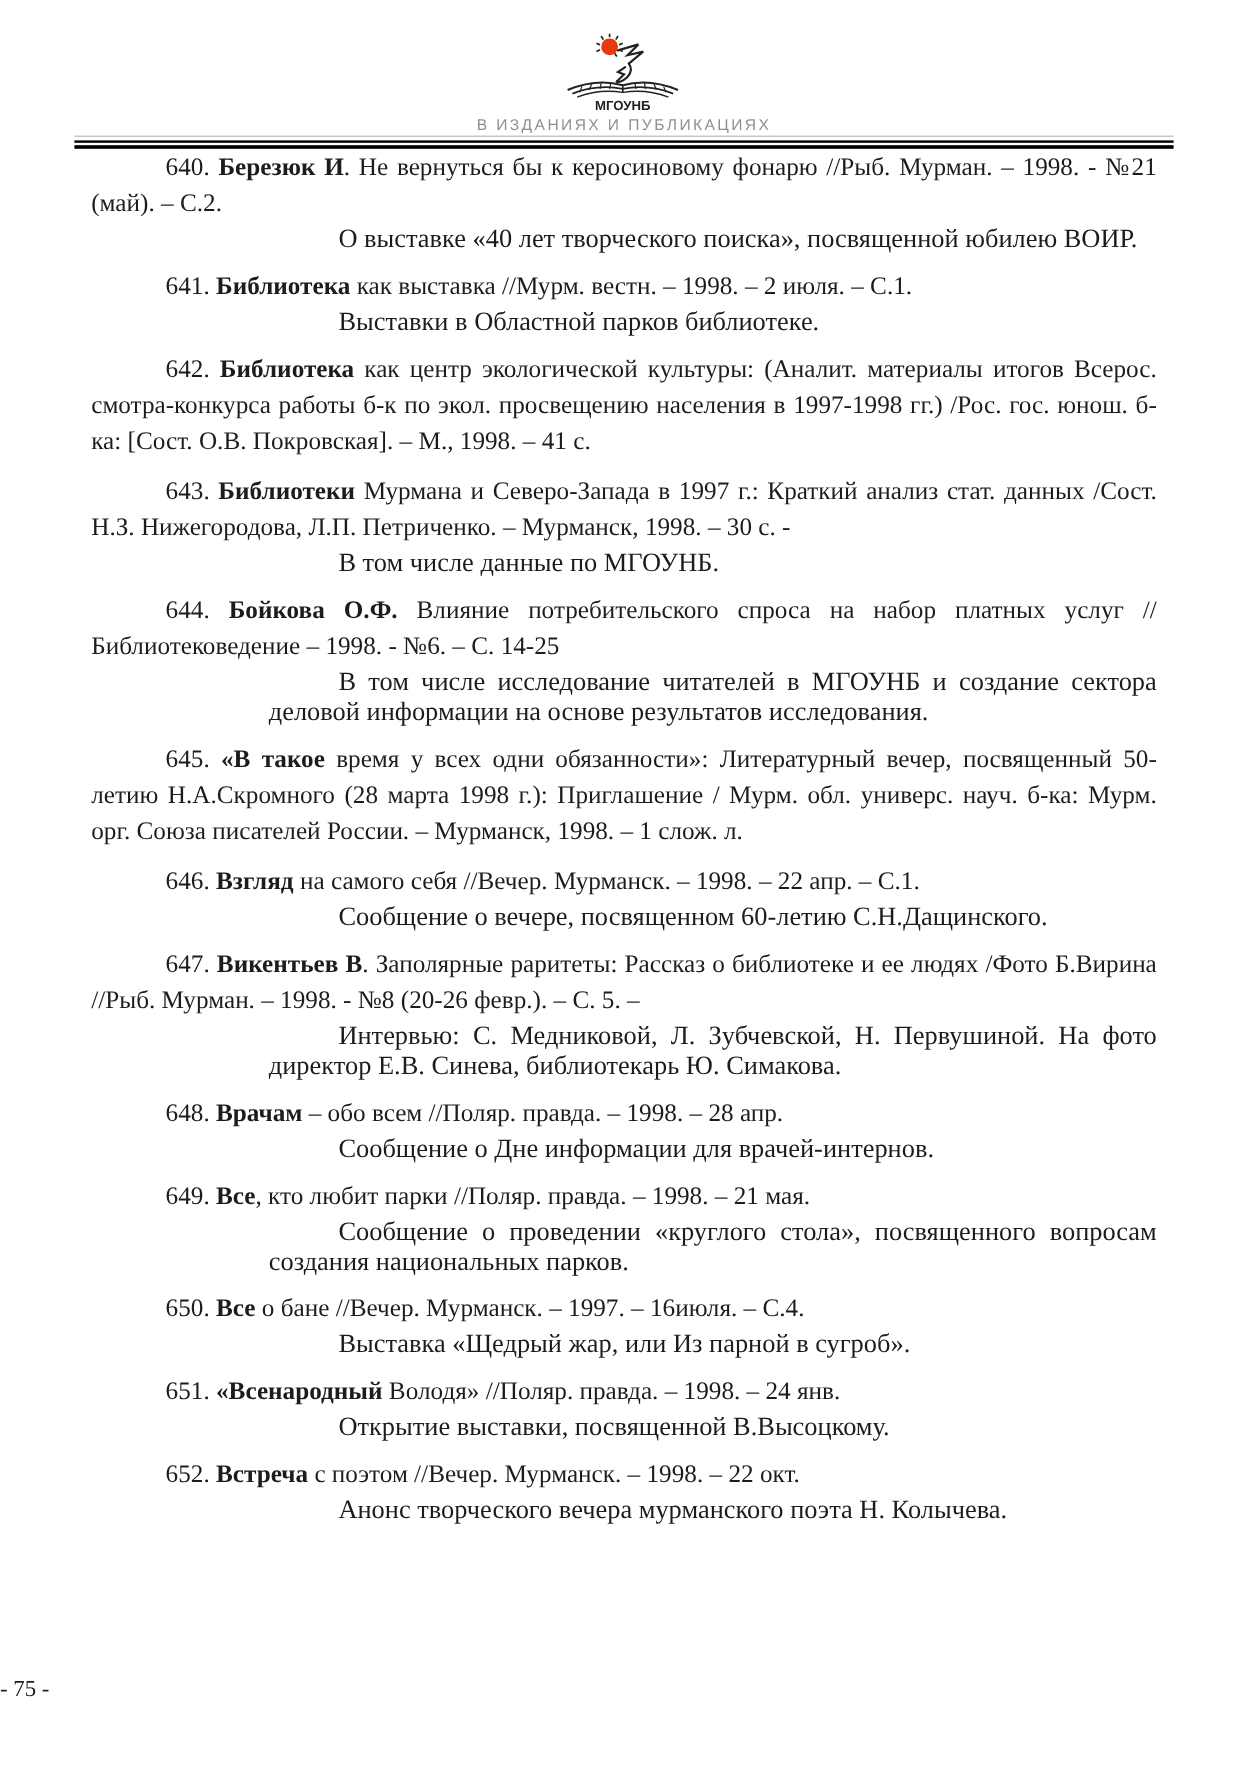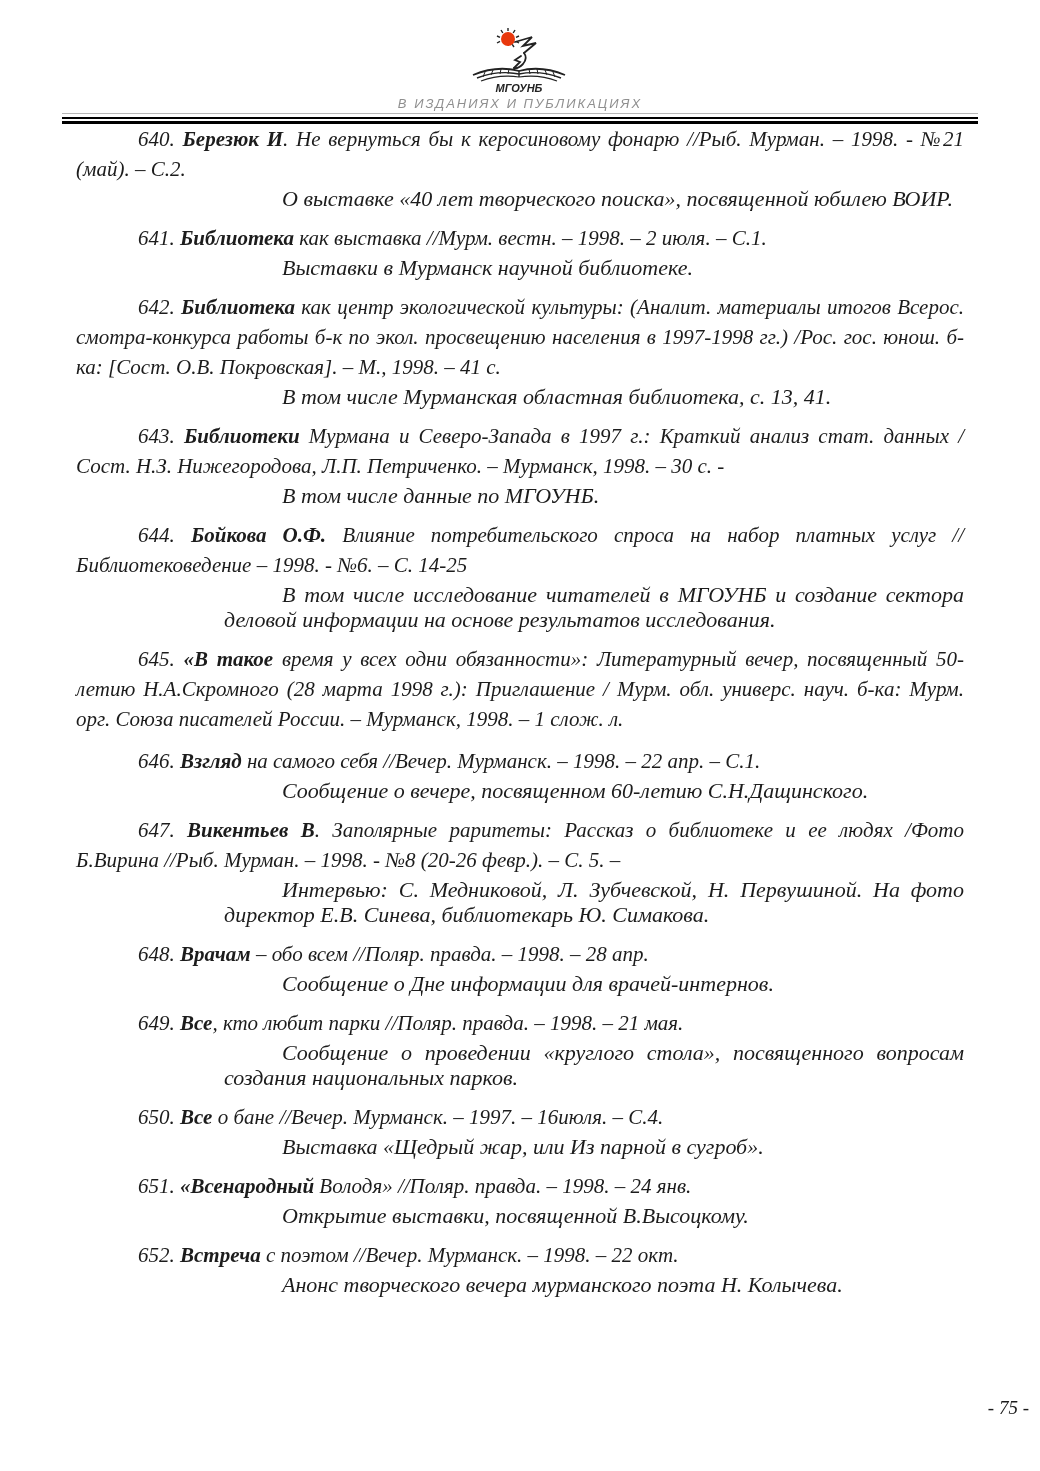--- a/index.html
+++ b/index.html
@@ -6,21 +6,20 @@
   .page {
     position:relative;
     width:1040px; height:1471px;
     margin:0 auto;
     background:#ffffff;
     color:#1c1c1c;
     font-family:"Liberation Serif","DejaVu Serif",serif;
     box-sizing:border-box;
     padding:28px 76px 0 76px;
     overflow:hidden;
-    font-style:italic;
   }
   
   .masthead { text-align:center; }
   .masthead svg { display:block; margin:0 auto; }
   .masthead-sub {
     font-family:"Liberation Sans","DejaVu Sans",sans-serif;
     font-size:13px;
     letter-spacing:2px;
     color:#8f8f8f;
     margin-top:2px;
@@ -44,21 +43,21 @@
     margin:2px 0 0 148px;
     font-size:22px;
     line-height:25px;
     text-align:justify;
     text-indent:58px;
   }
   
   .footer {
     position:absolute;
     left:0; right:11px; bottom:52px;
-    text-align:right;
+    text-align:left;
     font-size:19px;
     color:#1c1c1c;
   }
 </style>
 </head>
 <body>
 
 <div class="page">
 
   <div class="masthead">
@@ -112,26 +111,25 @@
 
   <div class="content">
 
     <div class="item">
       <p class="entry"><span>640. </span><b>Березюк И</b><span>. Не вернуться бы к керосиновому фонарю //Рыб. Мурман. – 1998. - №21 (май). – С.2.</span></p>
       <p class="annot">О выставке «40 лет творческого поиска», посвященной юбилею ВОИР.</p>
     </div>
 
     <div class="item">
       <p class="entry"><span>641. </span><b>Библиотека</b><span> как выставка //Мурм. вестн. – 1998. – 2 июля. – С.1.</span></p>
-      <p class="annot">Выставки в Мурманск научной библиотеке.</p>
+      <p class="annot">Выставки в Областной парков библиотеке.</p>
     </div>
 
     <div class="item">
       <p class="entry"><span>642. </span><b>Библиотека</b><span> как центр экологической культуры: (Аналит. материалы итогов Всерос. смотра-конкурса работы б-к по экол. просвещению населения в 1997-1998 гг.) /Рос. гос. юнош. б-ка: [Сост. О.В. Покровская]. – М., 1998. – 41 с.</span></p>
-      <p class="annot">В том числе Мурманская областная библиотека, с. 13, 41.</p>
     </div>
 
     <div class="item">
       <p class="entry"><span>643. </span><b>Библиотеки</b><span> Мурмана и Северо-Запада в 1997 г.: Краткий анализ стат. данных /Сост. Н.З. Нижегородова, Л.П. Петриченко. – Мурманск, 1998. – 30 с. -</span></p>
       <p class="annot">В том числе данные по МГОУНБ.</p>
     </div>
 
     <div class="item">
       <p class="entry"><span>644. </span><b>Бойкова О.Ф.</b><span> Влияние потребительского спроса на набор платных услуг //Библиотековедение – 1998. - №6. – С. 14-25</span></p>
       <p class="annot">В том числе исследование читателей в МГОУНБ и создание сектора деловой информации на основе результатов исследования.</p>

